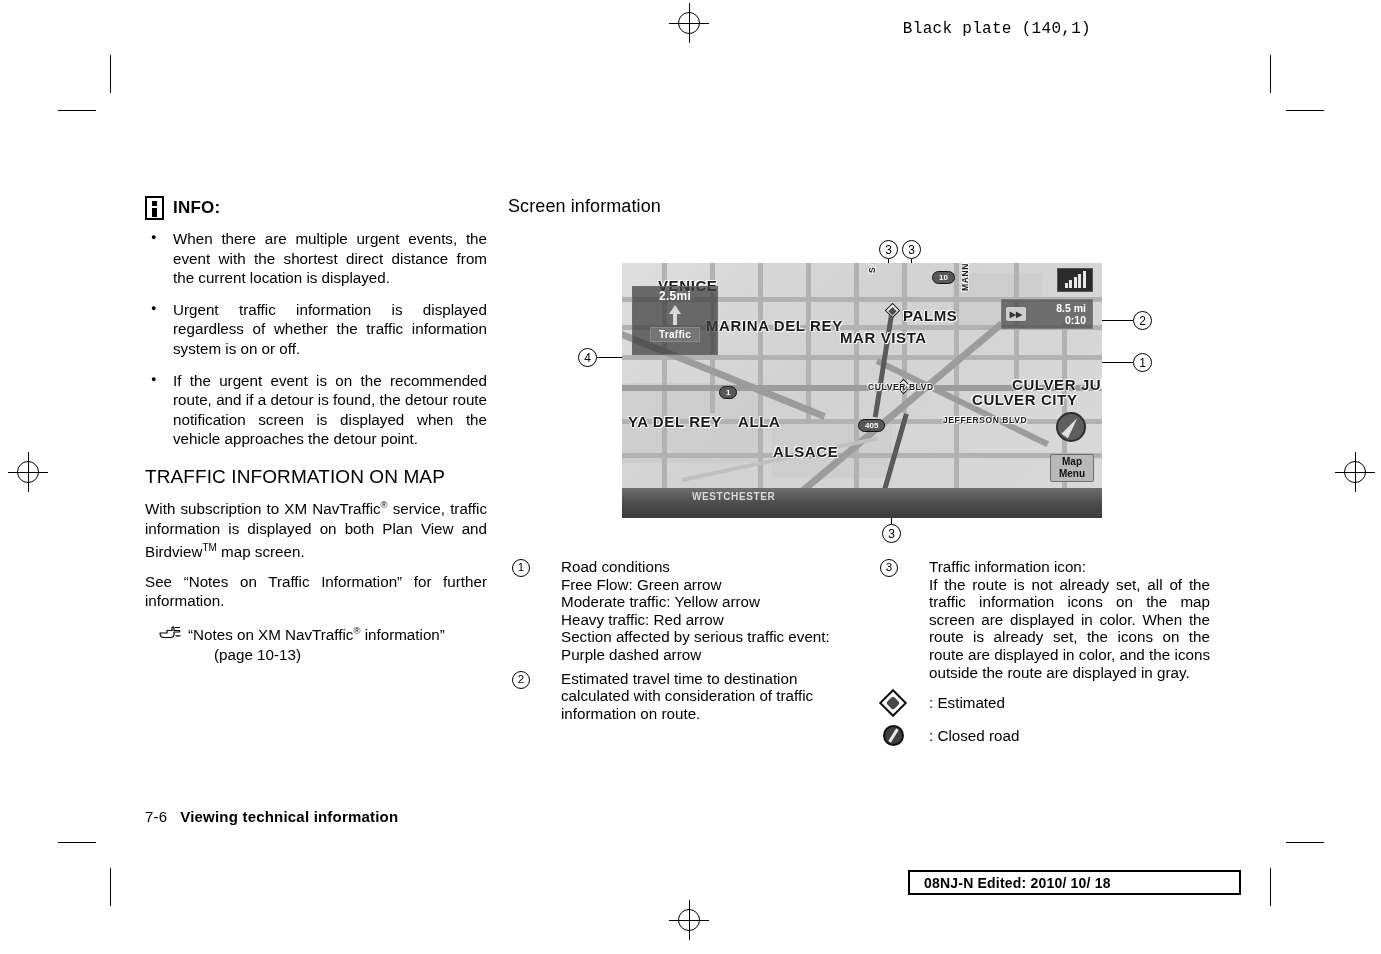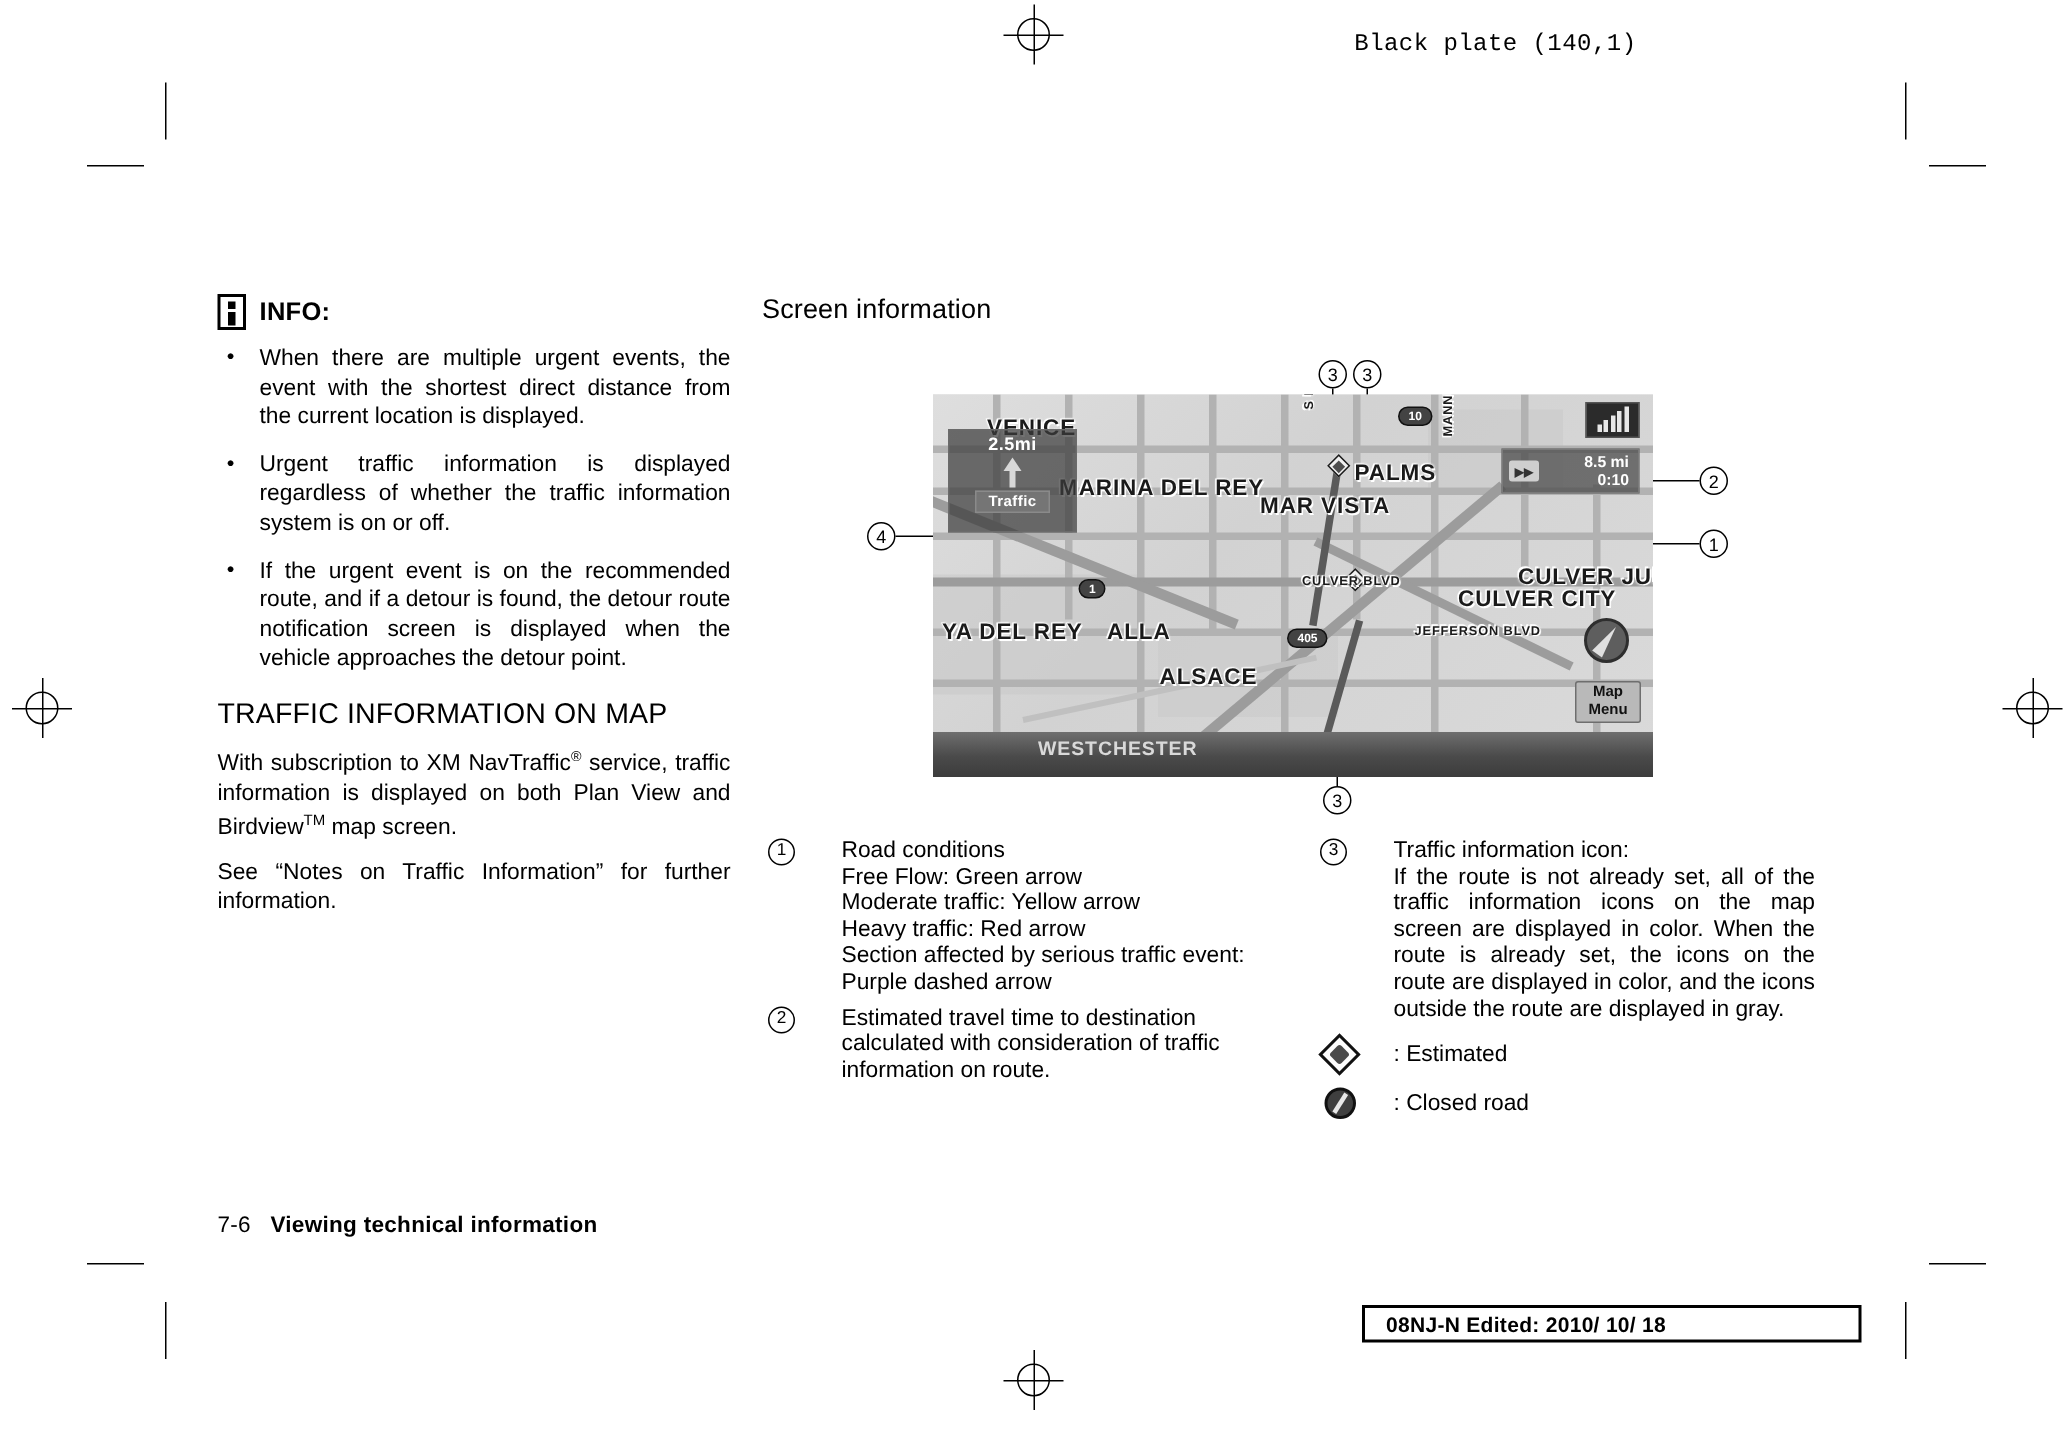--- a/index.html
+++ b/index.html
@@ -169,36 +169,36 @@
     background:#b9b9b9; border:1px solid #6e6e6e; border-radius:2px;
     color:#111; font-size:10px; font-weight:bold;
     display:flex; align-items:flex-end; justify-content:center; padding-bottom:2px;
   }
   .scale-bar { position:absolute; top:4px; left:5px; right:5px; height:4px;
                border:1px solid #444; border-top:none; }
 
   
   .map-strip { position:absolute; left:0; right:0; bottom:0; height:30px;
                background:linear-gradient(180deg,#6f6f6f 0%,#4a4a4a 55%,#3c3c3c 100%); }
-  .map-strip-label { position:absolute; left:70px; top:3px; font-size:13px;
+  .map-strip-label { position:absolute; left:70px; top:3px; font-size:10px;
                      font-weight:bold; color:#d9d9d9; letter-spacing:0.6px; }
 
   
   .route { position:absolute; background:#5a5a5a; }
 
   
   .tr-icon {
     position:absolute; width:11px; height:11px; background:#f0f0f0;
     border:1.5px solid #1c1c1c; transform:rotate(45deg);
   }
   .tr-icon .inner { position:absolute; inset:1.5px; background:#4d4d4d; }
 
   
   .shield {
-    position:absolute; background:#14532d; color:#fff; font-size:8px;
+    position:absolute; background:#c2410c; color:#fff; font-size:8px;
     font-weight:bold; border-radius:3px; padding:1px 4px; border:1px solid #111;
   }
   .shield.oval { border-radius:7px; padding:1px 6px; }
 
   
   .callout {
     position:absolute; width:19px; height:19px; border:1.4px solid #000;
     border-radius:50%; background:#fff; font-size:12px;
     display:flex; align-items:center; justify-content:center;
     font-family:"Liberation Sans", sans-serif;
@@ -288,20 +288,31 @@
     <li>Urgent traffic information is displayed regardless of whether the traffic information system is on or off.</li>
     <li>If the urgent event is on the recommended route, and if a detour is found, the detour route notification screen is displayed when the vehicle approaches the detour point.</li>
   </ul>
 
   <h2 class="sec-title">TRAFFIC INFORMATION ON MAP</h2>
 
   <p class="body"><span>With subscription to XM NavTraffic</span><sup class="reg-mark">®</sup><span> service, traffic information is displayed on both Plan View and Birdview</span><sup class="tm">TM</sup><span> map screen.</span></p>
 
   <p class="body">See “Notes on Traffic Information” for further information.</p>
 
+  <div class="ref-line">
+    <span class="hand-icon">
+      <svg width="22" height="14" viewBox="0 0 22 14" aria-hidden="true">
+        <path d="M1,8 L8,8 L8,5.5 L13,5.5 L13,3 C13,1.5 15,1.5 15,3 L15,5.5
+                 L20,5.5 C21,5.5 21,7 20,7 L15,7 L15,9.5 C15,11.5 13,12.5 11,12.5
+                 L5,12.5 C2.5,12.5 1,11 1,8 Z" fill="#fff" stroke="#000" stroke-width="1.2" stroke-linejoin="round"></path>
+        <path d="M16,2.5 L21,2.5 M16.5,10.8 L21.5,10.8" stroke="#000" stroke-width="1.2"></path>
+      </svg>
+    </span>
+    <span class="ref-text"><span>“Notes on XM NavTraffic</span><sup class="reg-mark">®</sup><span> information”</span><span class="page-no">(page 10-13)</span></span>
+  </div>
 </div>
 
 <div class="col-mid">
   <h2 class="sub-title">Screen information</h2>
 </div>
 
 <div class="figure-wrap">
 
   <div class="callout" style="left:371px; top:8px;">3</div>
   <div class="callout" style="left:394px; top:8px;">3</div>

